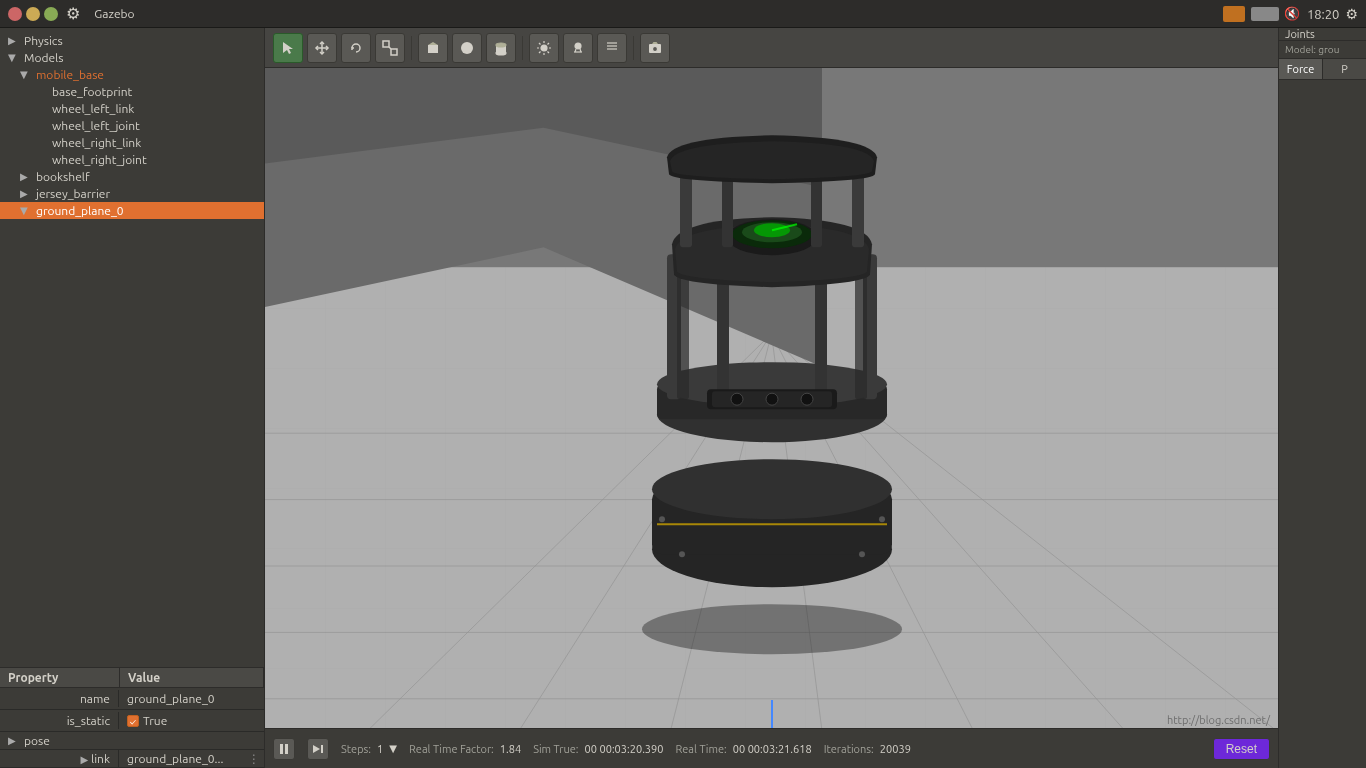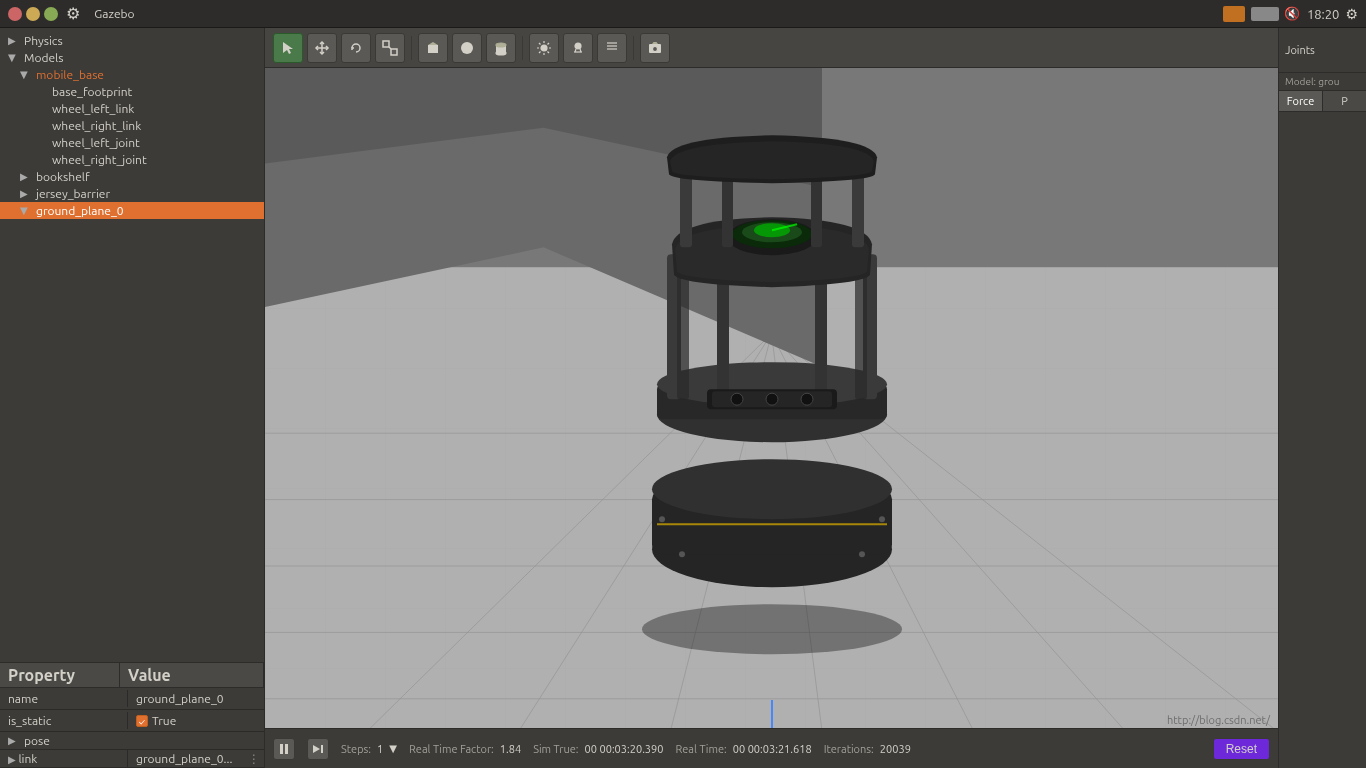--- a/index.html
+++ b/index.html
@@ -139,40 +139,41 @@
       background: #3c3b37;
       border-top: 1px solid #2d2c2a;
     }
     #props-header {
       display: flex;
       background: #4a4945;
       border-bottom: 1px solid #2d2c2a;
     }
     .props-col-header {
       padding: 3px 8px;
-      font-size: 16px;
+      font-size: 12px;
       color: #d3d0c8;
       font-weight: bold;
       border-right: 1px solid #2d2c2a;
     }
     .props-col-header:first-child { width: 120px; }
     .props-col-header:last-child { flex: 1; }
     .prop-row {
       display: flex;
       border-bottom: 1px solid #2a2a28;
       min-height: 22px;
       align-items: center;
     }
     .prop-key {
-      width: 128px;
+      width: 119px;
       padding: 2px 8px;
       font-size: 12px;
       color: #d3d0c8;
       border-right: 1px solid #2a2a28;
       flex-shrink: 0;
+      text-align: right;
     }
     .prop-val {
       flex: 1;
       padding: 2px 8px;
       font-size: 12px;
       color: #d3d0c8;
       display: flex;
       align-items: center;
       gap: 4px;
     }
@@ -400,26 +401,26 @@
           <span>base_footprint</span>
         </div>
 
         <div class="tree-item indent-2">
           <span class="tree-expand" style="visibility:hidden;">▶</span>
           <span>wheel_left_link</span>
         </div>
 
         <div class="tree-item indent-2">
           <span class="tree-expand" style="visibility:hidden;">▶</span>
-          <span>wheel_right_link</span>
+          <span>wheel_left_joint</span>
         </div>
 
         <div class="tree-item indent-2">
           <span class="tree-expand" style="visibility:hidden;">▶</span>
-          <span>wheel_left_joint</span>
+          <span>wheel_right_link</span>
         </div>
 
         <div class="tree-item indent-2">
           <span class="tree-expand" style="visibility:hidden;">▶</span>
           <span>wheel_right_joint</span>
         </div>
 
         <div class="tree-item indent-1">
           <span class="tree-expand">▶</span>
           <span>bookshelf</span>
@@ -689,21 +690,21 @@
           <span class="status-value">20039</span>
         </div>
         <div class="status-spacer"></div>
         <button class="reset-btn">Reset</button>
       </div>
 
       <div id="watermark">http://blog.csdn.net/</div>
     </div>
 
     <div id="right-panel">
-      <div style="padding: 16px 6px; font-size:11px; color:#d3d0c8; border-bottom:1px solid #2d2c2a;">Joints</div>
+      <div style="padding: 0 6px; font-size:11px; color:#d3d0c8; border-bottom:1px solid #2d2c2a;">Joints</div>
       <div style="padding: 3px 6px; font-size:10px; color:#a0a098; border-bottom:1px solid #2d2c2a;">Model: grou</div>
       <div id="right-tabs">
         <div class="right-tab active">Force</div>
         <div class="right-tab">P</div>
       </div>
     </div>
   </div>
 </div>
 
 </body></html>

